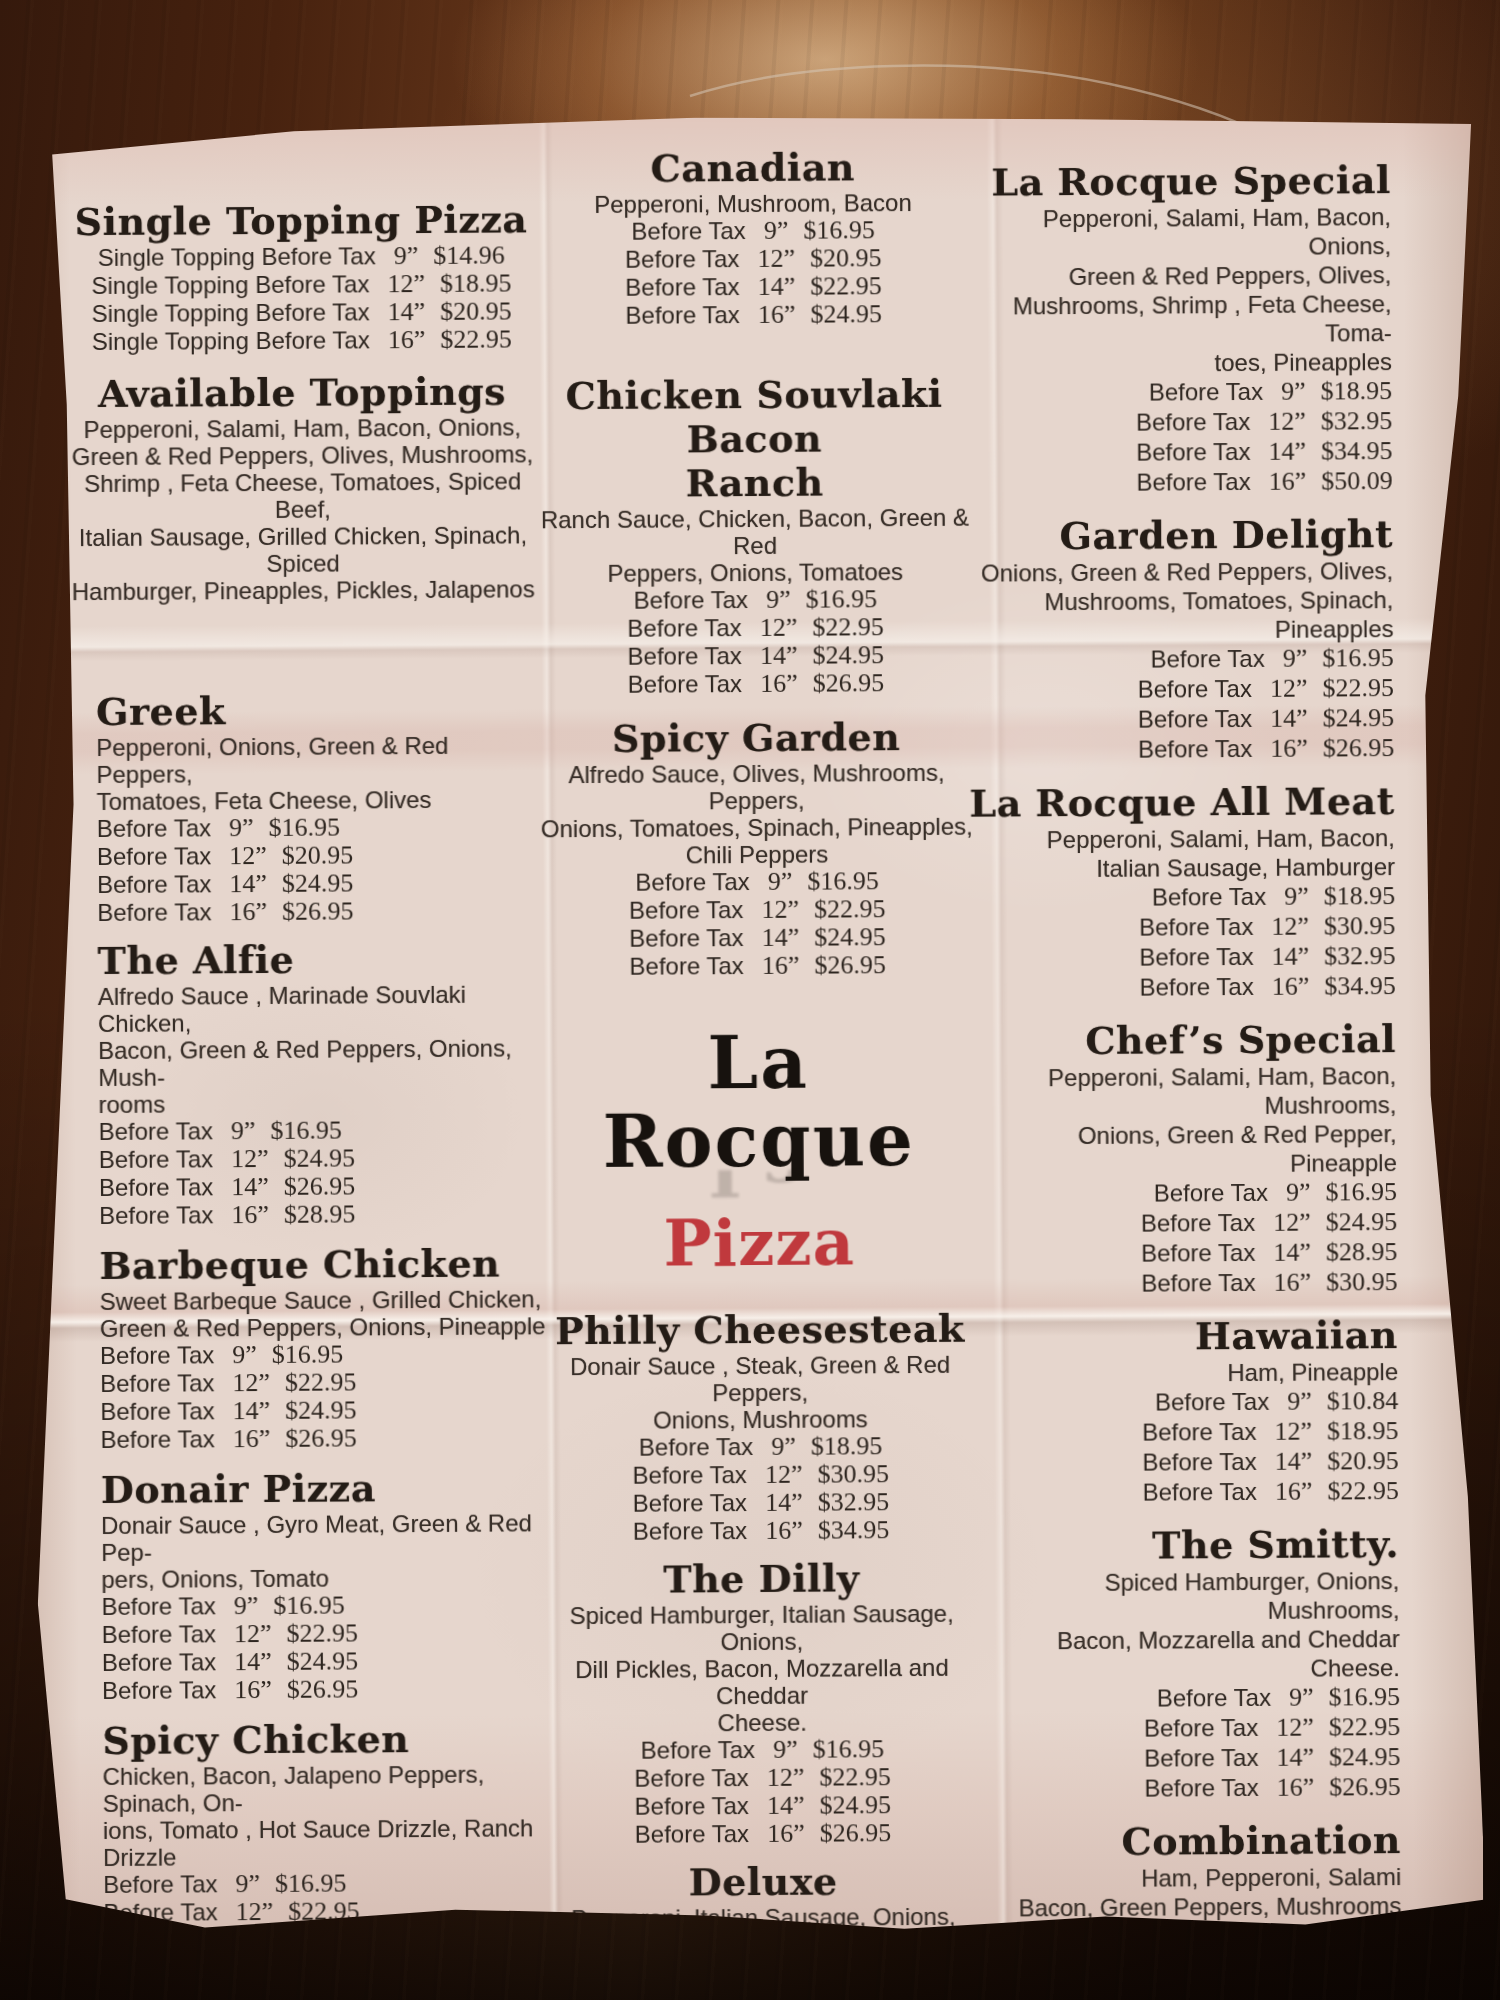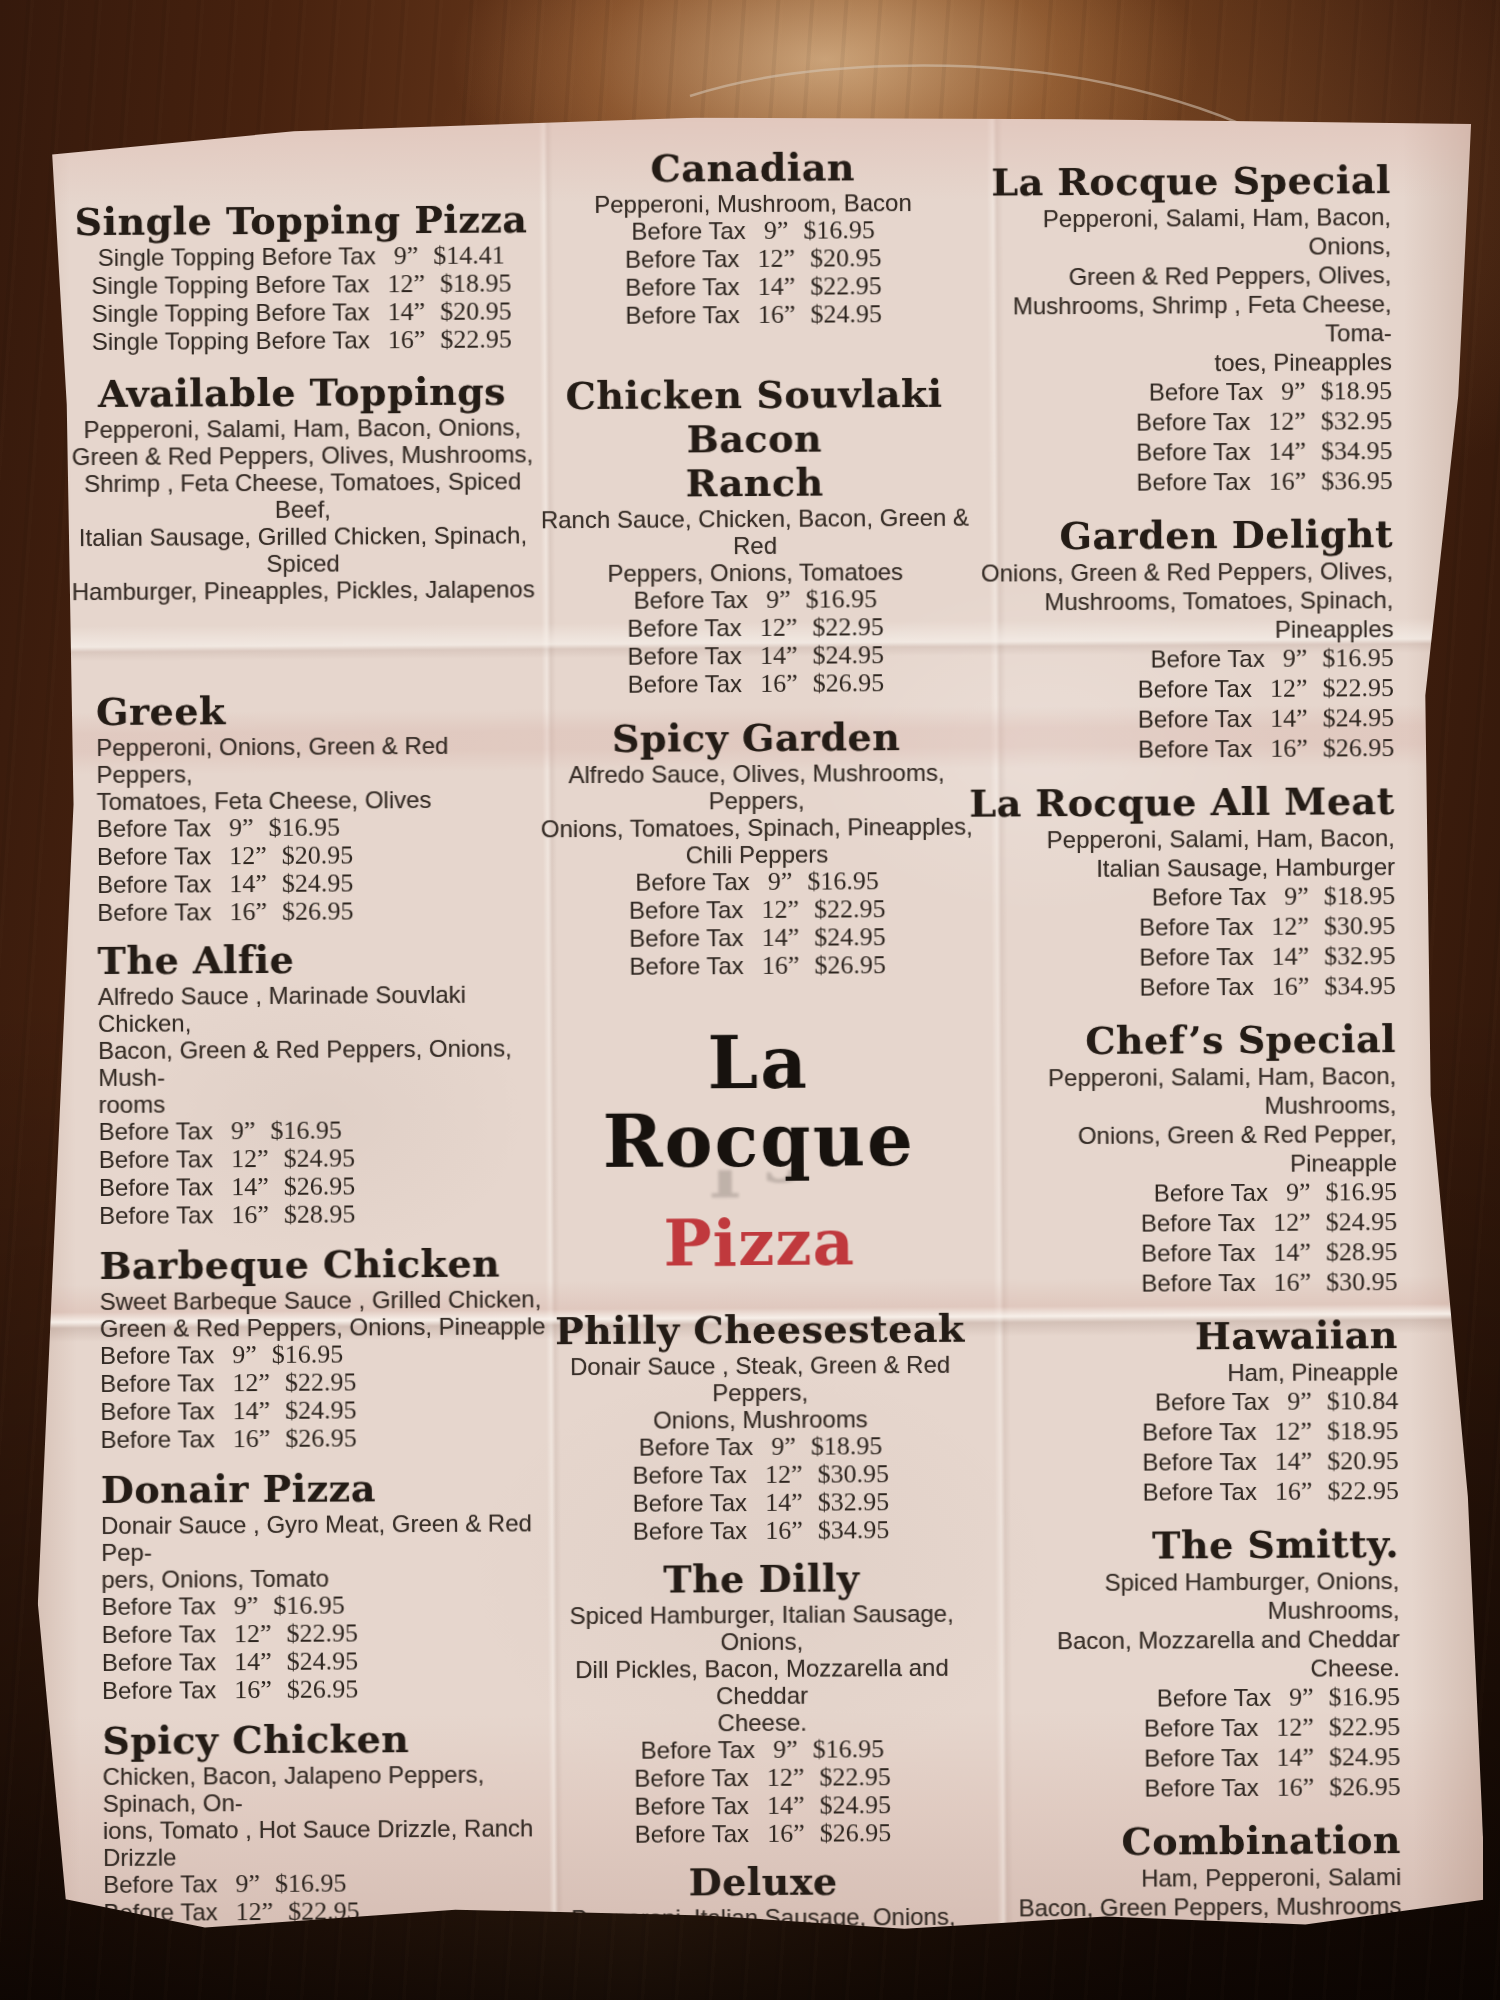--- a/index.html
+++ b/index.html
@@ -92,21 +92,21 @@
   </div>
   <svg id="hair" width="1500" height="400" viewBox="0 0 1500 400">
     <path d="M 690 96 C 800 60, 980 56, 1110 84 C 1185 100, 1248 122, 1298 154" fill="none" stroke="rgba(214,198,182,.55)" stroke-width="2.5"></path>
   </svg>
 
   <div id="paper">
     <div class="col" id="col-left-wrap">
       <div id="col-left">
           <div class="sec align-center" style="margin-top: 0px;">
             <div class="sec-title">Single Topping Pizza</div>
-            <div class="price-row"><span class="p-label">Single Topping Before Tax</span><span class="p-size">9”</span><span class="p-price">$14.41</span></div>
+            <div class="price-row"><span class="p-label">Single Topping Before Tax</span><span class="p-size">9”</span><span class="p-price">$14.96</span></div>
             <div class="price-row"><span class="p-label">Single Topping Before Tax</span><span class="p-size">12”</span><span class="p-price">$18.95</span></div>
             <div class="price-row"><span class="p-label">Single Topping Before Tax</span><span class="p-size">14”</span><span class="p-price">$20.95</span></div>
             <div class="price-row"><span class="p-label">Single Topping Before Tax</span><span class="p-size">16”</span><span class="p-price">$22.95</span></div>
           </div>
           <div class="sec align-center" style="margin-top: 16px;">
             <div class="sec-title">Available Toppings</div>
             <div class="desc-line">Pepperoni, Salami, Ham, Bacon, Onions,</div>
             <div class="desc-line">Green &amp; Red Peppers, Olives,  Mushrooms,</div>
             <div class="desc-line">Shrimp ,  Feta Cheese, Tomatoes,  Spiced Beef,</div>
             <div class="desc-line">Italian Sausage, Grilled Chicken, Spinach, Spiced</div>
@@ -230,21 +230,21 @@
       <div id="col-right">
           <div class="sec align-right" style="margin-top: 0px;">
             <div class="sec-title">La Rocque Special</div>
             <div class="desc-line">Pepperoni, Salami, Ham, Bacon, Onions,</div>
             <div class="desc-line">Green &amp; Red Peppers, Olives,</div>
             <div class="desc-line">Mushrooms,  Shrimp , Feta Cheese, Toma-</div>
             <div class="desc-line">toes, Pineapples</div>
             <div class="price-row"><span class="p-label">Before Tax</span><span class="p-size">9”</span><span class="p-price">$18.95</span></div>
             <div class="price-row"><span class="p-label">Before Tax</span><span class="p-size">12”</span><span class="p-price">$32.95</span></div>
             <div class="price-row"><span class="p-label">Before Tax</span><span class="p-size">14”</span><span class="p-price">$34.95</span></div>
-            <div class="price-row"><span class="p-label">Before Tax</span><span class="p-size">16”</span><span class="p-price">$36.95</span></div>
+            <div class="price-row"><span class="p-label">Before Tax</span><span class="p-size">16”</span><span class="p-price">$50.09</span></div>
           </div>
           <div class="sec align-right" style="margin-top: 16px;">
             <div class="sec-title">Garden Delight</div>
             <div class="desc-line">Onions, Green &amp; Red Peppers, Olives,</div>
             <div class="desc-line">Mushrooms, Tomatoes,  Spinach, Pineapples</div>
             <div class="price-row"><span class="p-label">Before Tax</span><span class="p-size">9”</span><span class="p-price">$16.95</span></div>
             <div class="price-row"><span class="p-label">Before Tax</span><span class="p-size">12”</span><span class="p-price">$22.95</span></div>
             <div class="price-row"><span class="p-label">Before Tax</span><span class="p-size">14”</span><span class="p-price">$24.95</span></div>
             <div class="price-row"><span class="p-label">Before Tax</span><span class="p-size">16”</span><span class="p-price">$26.95</span></div>
           </div>

